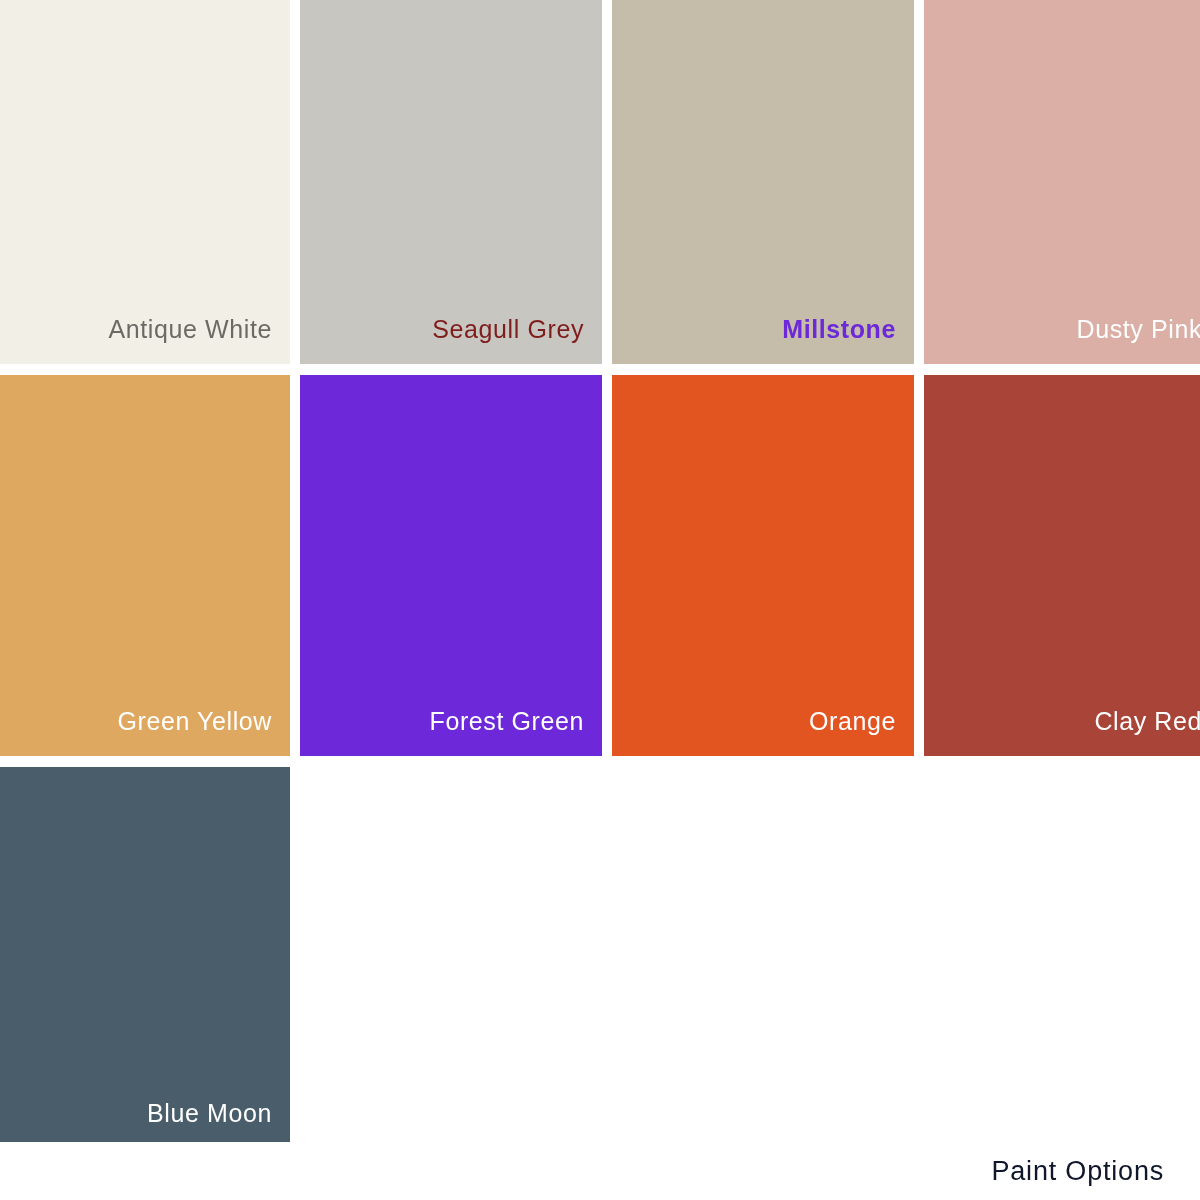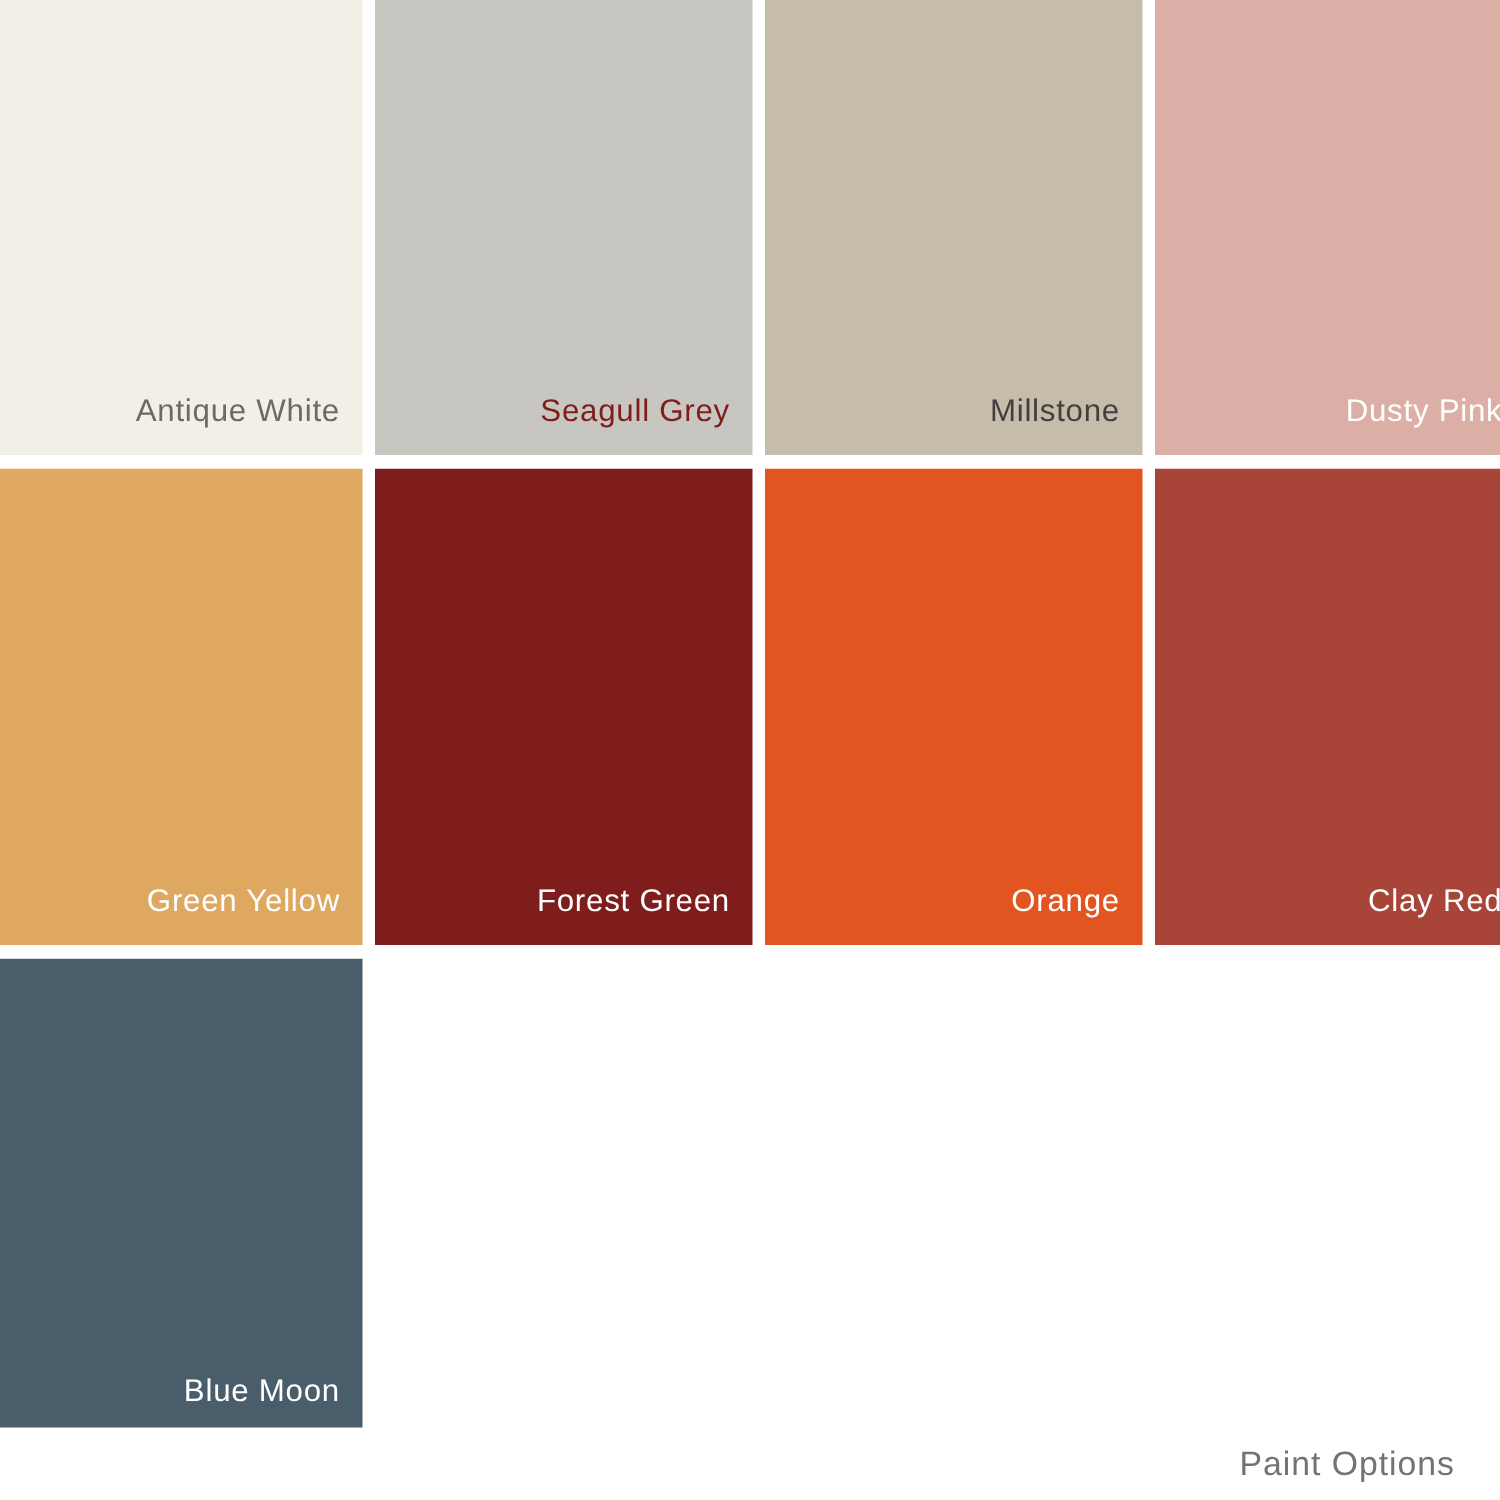--- a/index.html
+++ b/index.html
@@ -90,42 +90,42 @@
 
   <div id="swatch-grid">
 
     <div class="swatch" style="background-color: rgb(242, 240, 230);">
       <span class="swatch-label" style="color: rgb(107, 107, 102);">Antique White</span>
     </div>
     <div class="swatch" style="background-color: rgb(200, 198, 192);">
       <span class="swatch-label" style="color: #7f1d1d;">Seagull Grey</span>
     </div>
     <div class="swatch" style="background-color: rgb(197, 188, 169);">
-      <span class="swatch-label" style="color: #404040;">Millstone</span>
+      <span class="swatch-label" style="color: #6d28d9; font-weight: bold;">Millstone</span>
     </div>
     <div class="swatch" style="background-color: rgb(219, 175, 165);">
       <span class="swatch-label" style="color: rgb(255, 255, 255);">Dusty Pink</span>
     </div>
 
     <div class="swatch" style="background-color: rgb(223, 168, 96);">
       <span class="swatch-label" style="color: rgb(255, 255, 255);">Green Yellow</span>
     </div>
-    <div class="swatch" style="background-color: #7f1d1d; padding-left: 20px;">
+    <div class="swatch" style="background-color: #6d28d9; padding-left: 20px;">
       <span class="swatch-label" style="color: rgb(255, 255, 255);">Forest Green</span>
     </div>
     <div class="swatch" style="background-color: rgb(226, 85, 33);">
       <span class="swatch-label" style="color: rgb(255, 255, 255);">Orange</span>
     </div>
 
     <div class="swatch" style="background-color: rgb(169, 68, 56);">
       <span class="swatch-label" style="color: rgb(255, 255, 255);">Clay Red</span>
     </div>
     <div class="swatch" style="background-color: rgb(74, 93, 107);">
       <span class="swatch-label" style="color: rgb(255, 255, 255);">Blue Moon</span>
     </div>
 
   </div>
 
   <div id="footer-bar">
-    <span id="footer-caption" style="color: #737373;">Paint Options</span>
+    <span id="footer-caption" style="color: #0f172a;">Paint Options</span>
   </div>
 
 </div>
 
 </body></html>

